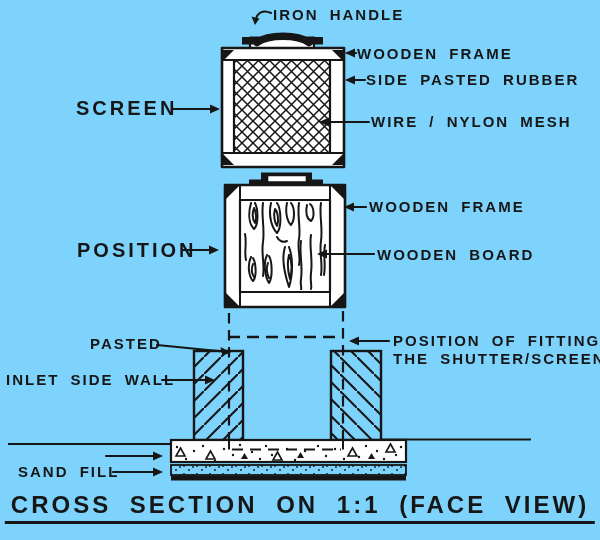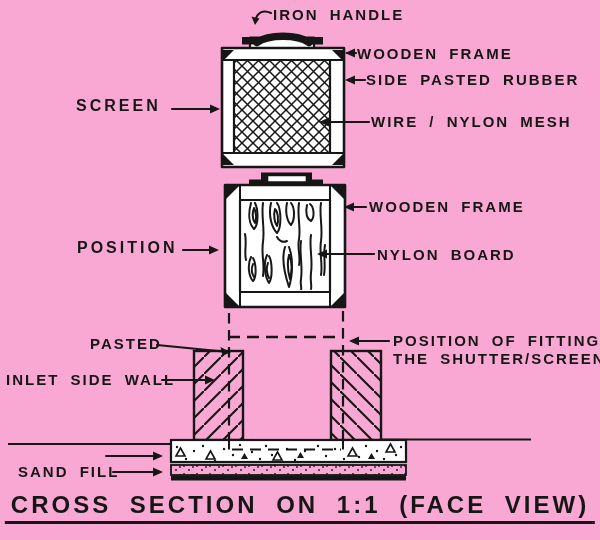--- a/index.html
+++ b/index.html
@@ -1,25 +1,25 @@
 <!DOCTYPE html>
 <html><head>
 <meta charset="utf-8">
 <style>
   html,body{margin:0;padding:0;background:#ffffff;}
   #canvas{
-    position:relative;width:600px;height:540px;background:#f9a8d4;
+    position:relative;width:600px;height:540px;background:#7dd3fc;
     font-family:"Liberation Sans",sans-serif;color:#161616;overflow:hidden;
   }
   #drawing{position:absolute;left:0;top:0;}
   .lbl{
     position:absolute;font-weight:bold;font-size:15px;line-height:1.05;
     letter-spacing:2px;word-spacing:5px;white-space:nowrap;color:#161616;
   }
-  .lbl.big{font-size:16px;letter-spacing:3px;}
+  .lbl.big{font-size:20px;letter-spacing:3px;}
   .lbl.title{
     font-size:24px;letter-spacing:3px;word-spacing:9px;
     left:50%;top:492px;transform:translateX(-50%);
     border-bottom:3px solid #161616;padding:0 6px 4px 6px;
   }
 </style>
 </head>
 <body>
 
 <div id="canvas">
@@ -211,20 +211,20 @@
     </g>
   </svg>
 
   <div class="lbl" style="left:273px;top:7px">IRON HANDLE</div>
   <div class="lbl" style="left:357px;top:46px">WOODEN FRAME</div>
   <div class="lbl" style="left:366px;top:72px">SIDE PASTED RUBBER</div>
   <div class="lbl" style="left:371px;top:114px">WIRE / NYLON MESH</div>
   <div class="lbl big" style="left:76px;top:98px">SCREEN</div>
   <div class="lbl big" style="left:77px;top:240px">POSITION</div>
   <div class="lbl" style="left:369px;top:199px">WOODEN FRAME</div>
-  <div class="lbl" style="left:377px;top:247px">NYLON BOARD</div>
+  <div class="lbl" style="left:377px;top:247px">WOODEN BOARD</div>
   <div class="lbl" style="left:90px;top:336px">PASTED</div>
   <div class="lbl" style="left:393px;top:333px">POSITION OF FITTING</div>
   <div class="lbl" style="left:6px;top:372px">INLET SIDE WALL</div>
   <div class="lbl" style="left:393px;top:351px">THE SHUTTER/SCREEN</div>
   <div class="lbl" style="left:18px;top:464px">SAND FILL</div>
   <div class="lbl title">CROSS SECTION ON 1:1 (FACE VIEW)</div>
 </div>
 
 </body></html>

